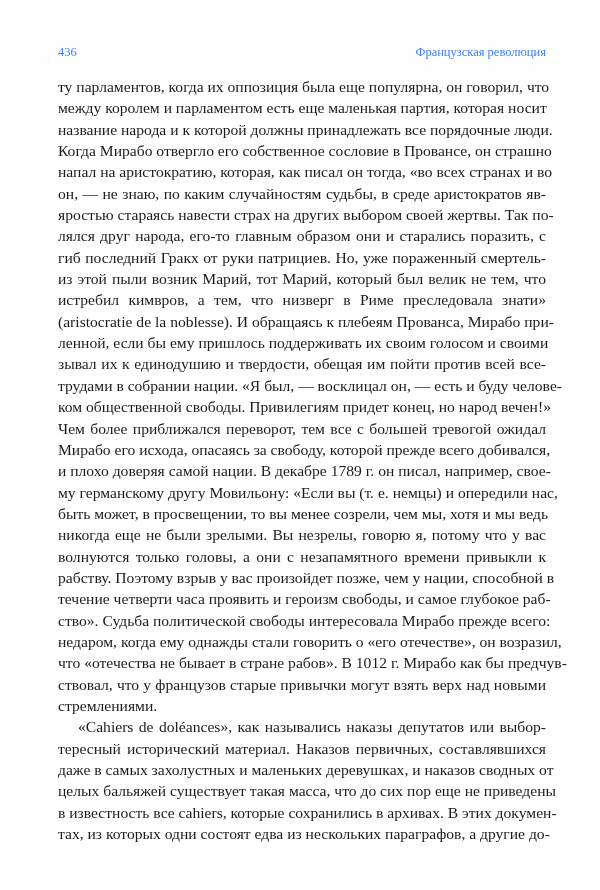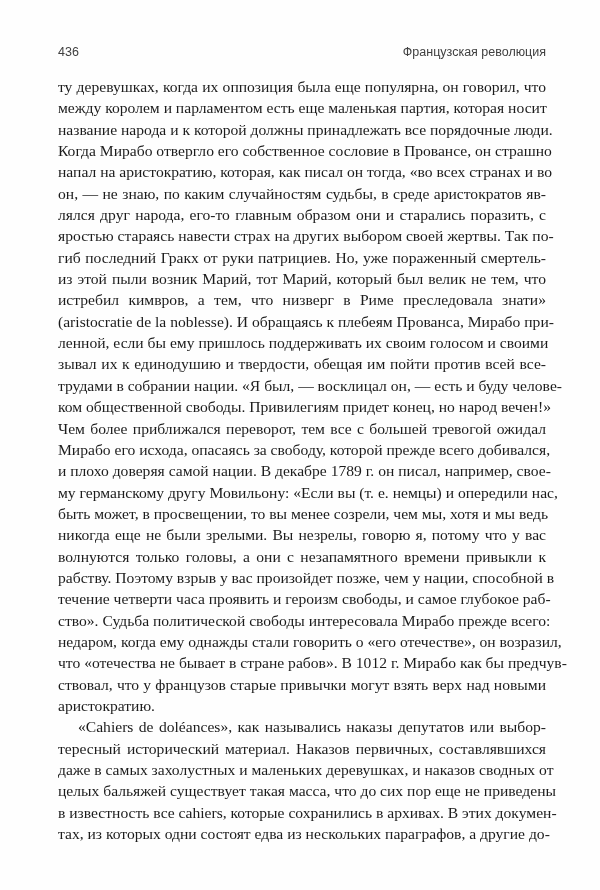--- a/index.html
+++ b/index.html
@@ -1,45 +1,45 @@
 <!DOCTYPE html>
 <html><head>
 <meta charset="utf-8">
 <style>
   html, body { margin: 0; padding: 0; background: #ffffff; }
   body { width: 600px; height: 890px; position: relative; overflow: hidden; }
   .page { position: absolute; left: 0; top: 0; width: 600px; height: 890px; background: #fefefe; }
   .running-head { position: absolute; top: 45px; left: 58px; width: 488px; height: 20px;
-    font-family: Liberation Sans, sans-serif; font-size: 12.5px; color: #404040; }
+    font-family: Liberation Serif, serif; font-size: 12.5px; color: #3b82f6; }
   .page-number { position: absolute; left: 0; top: 0; }
   .chapter-title { position: absolute; right: 0; top: 0; }
   .body-text { position: absolute; top: 76px; left: 58px; width: 488px;
     font-family: "Liberation Serif", serif; font-size: 15.6px; line-height: 21.35px; color: #1c1c1c; }
   .line { display: block; white-space: nowrap; text-align: justify; text-align-last: justify; height: 21.35px; overflow: visible; }
   .line.last { text-align-last: left; }
   .line.indent { padding-left: 20px; }
 </style>
 </head>
 <body>
 
 <div class="page">
   <div class="running-head">
     <span class="page-number">436</span>
     <span class="chapter-title">Французская революция</span>
   </div>
 
   <div class="body-text">
-    <span class="line">ту деревушках, когда их оппозиция была еще популярна, он говорил, что</span>
+    <span class="line">ту парламентов, когда их оппозиция была еще популярна, он говорил, что</span>
     <span class="line">между королем и парламентом есть еще маленькая партия, которая носит</span>
     <span class="line">название народа и к которой должны принадлежать все порядочные люди.</span>
     <span class="line">Когда Мирабо отвергло его собственное сословие в Провансе, он страшно</span>
     <span class="line">напал на аристократию, которая, как писал он тогда, «во всех странах и во</span>
     <span class="line">он, — не знаю, по каким случайностям судьбы, в среде аристократов яв-</span>
+    <span class="line">яростью стараясь навести страх на других выбором своей жертвы. Так по-</span>
     <span class="line">лялся друг народа, его-то главным образом они и старались поразить, с</span>
-    <span class="line">яростью стараясь навести страх на других выбором своей жертвы. Так по-</span>
     <span class="line">гиб последний Гракх от руки патрициев. Но, уже пораженный смертель-</span>
     <span class="line">из этой пыли возник Марий, тот Марий, который был велик не тем, что</span>
     <span class="line">истребил кимвров, а тем, что низверг в Риме преследовала знати»</span>
     <span class="line">(aristocratie de la noblesse). И обращаясь к плебеям Прованса, Мирабо при-</span>
     <span class="line">ленной, если бы ему пришлось поддерживать их своим голосом и своими</span>
     <span class="line">зывал их к единодушию и твердости, обещая им пойти против всей все-</span>
     <span class="line">трудами в собрании нации. «Я был, — восклицал он, — есть и буду челове-</span>
     <span class="line">ком общественной свободы. Привилегиям придет конец, но народ вечен!»</span>
     <span class="line">Чем более приближался переворот, тем все с большей тревогой ожидал</span>
     <span class="line">Мирабо его исхода, опасаясь за свободу, которой прежде всего добивался,</span>
@@ -47,21 +47,21 @@
     <span class="line">му германскому другу Мовильону: «Если вы (т. е. немцы) и опередили нас,</span>
     <span class="line">быть может, в просвещении, то вы менее созрели, чем мы, хотя и мы ведь</span>
     <span class="line">никогда еще не были зрелыми. Вы незрелы, говорю я, потому что у вас</span>
     <span class="line">волнуются только головы, а они с незапамятного времени привыкли к</span>
     <span class="line">рабству. Поэтому взрыв у вас произойдет позже, чем у нации, способной в</span>
     <span class="line">течение четверти часа проявить и героизм свободы, и самое глубокое раб-</span>
     <span class="line">ство». Судьба политической свободы интересовала Мирабо прежде всего:</span>
     <span class="line">недаром, когда ему однажды стали говорить о «его отечестве», он возразил,</span>
     <span class="line">что «отечества не бывает в стране рабов». В 1012 г. Мирабо как бы предчув-</span>
     <span class="line">ствовал, что у французов старые привычки могут взять верх над новыми</span>
-    <span class="line last">аристократию.</span>
+    <span class="line last">стремлениями.</span>
     <span class="line indent">«Cahiers de doléances», как назывались наказы депутатов или выбор-</span>
     <span class="line">тересный исторический материал. Наказов первичных, составлявшихся</span>
     <span class="line">даже в самых захолустных и маленьких деревушках, и наказов сводных от</span>
     <span class="line">целых бальяжей существует такая масса, что до сих пор еще не приведены</span>
     <span class="line">в известность все cahiers, которые сохранились в архивах. В этих докумен-</span>
     <span class="line">тах, из которых одни состоят едва из нескольких параграфов, а другие до-</span>
 
   </div>
 </div>
 

